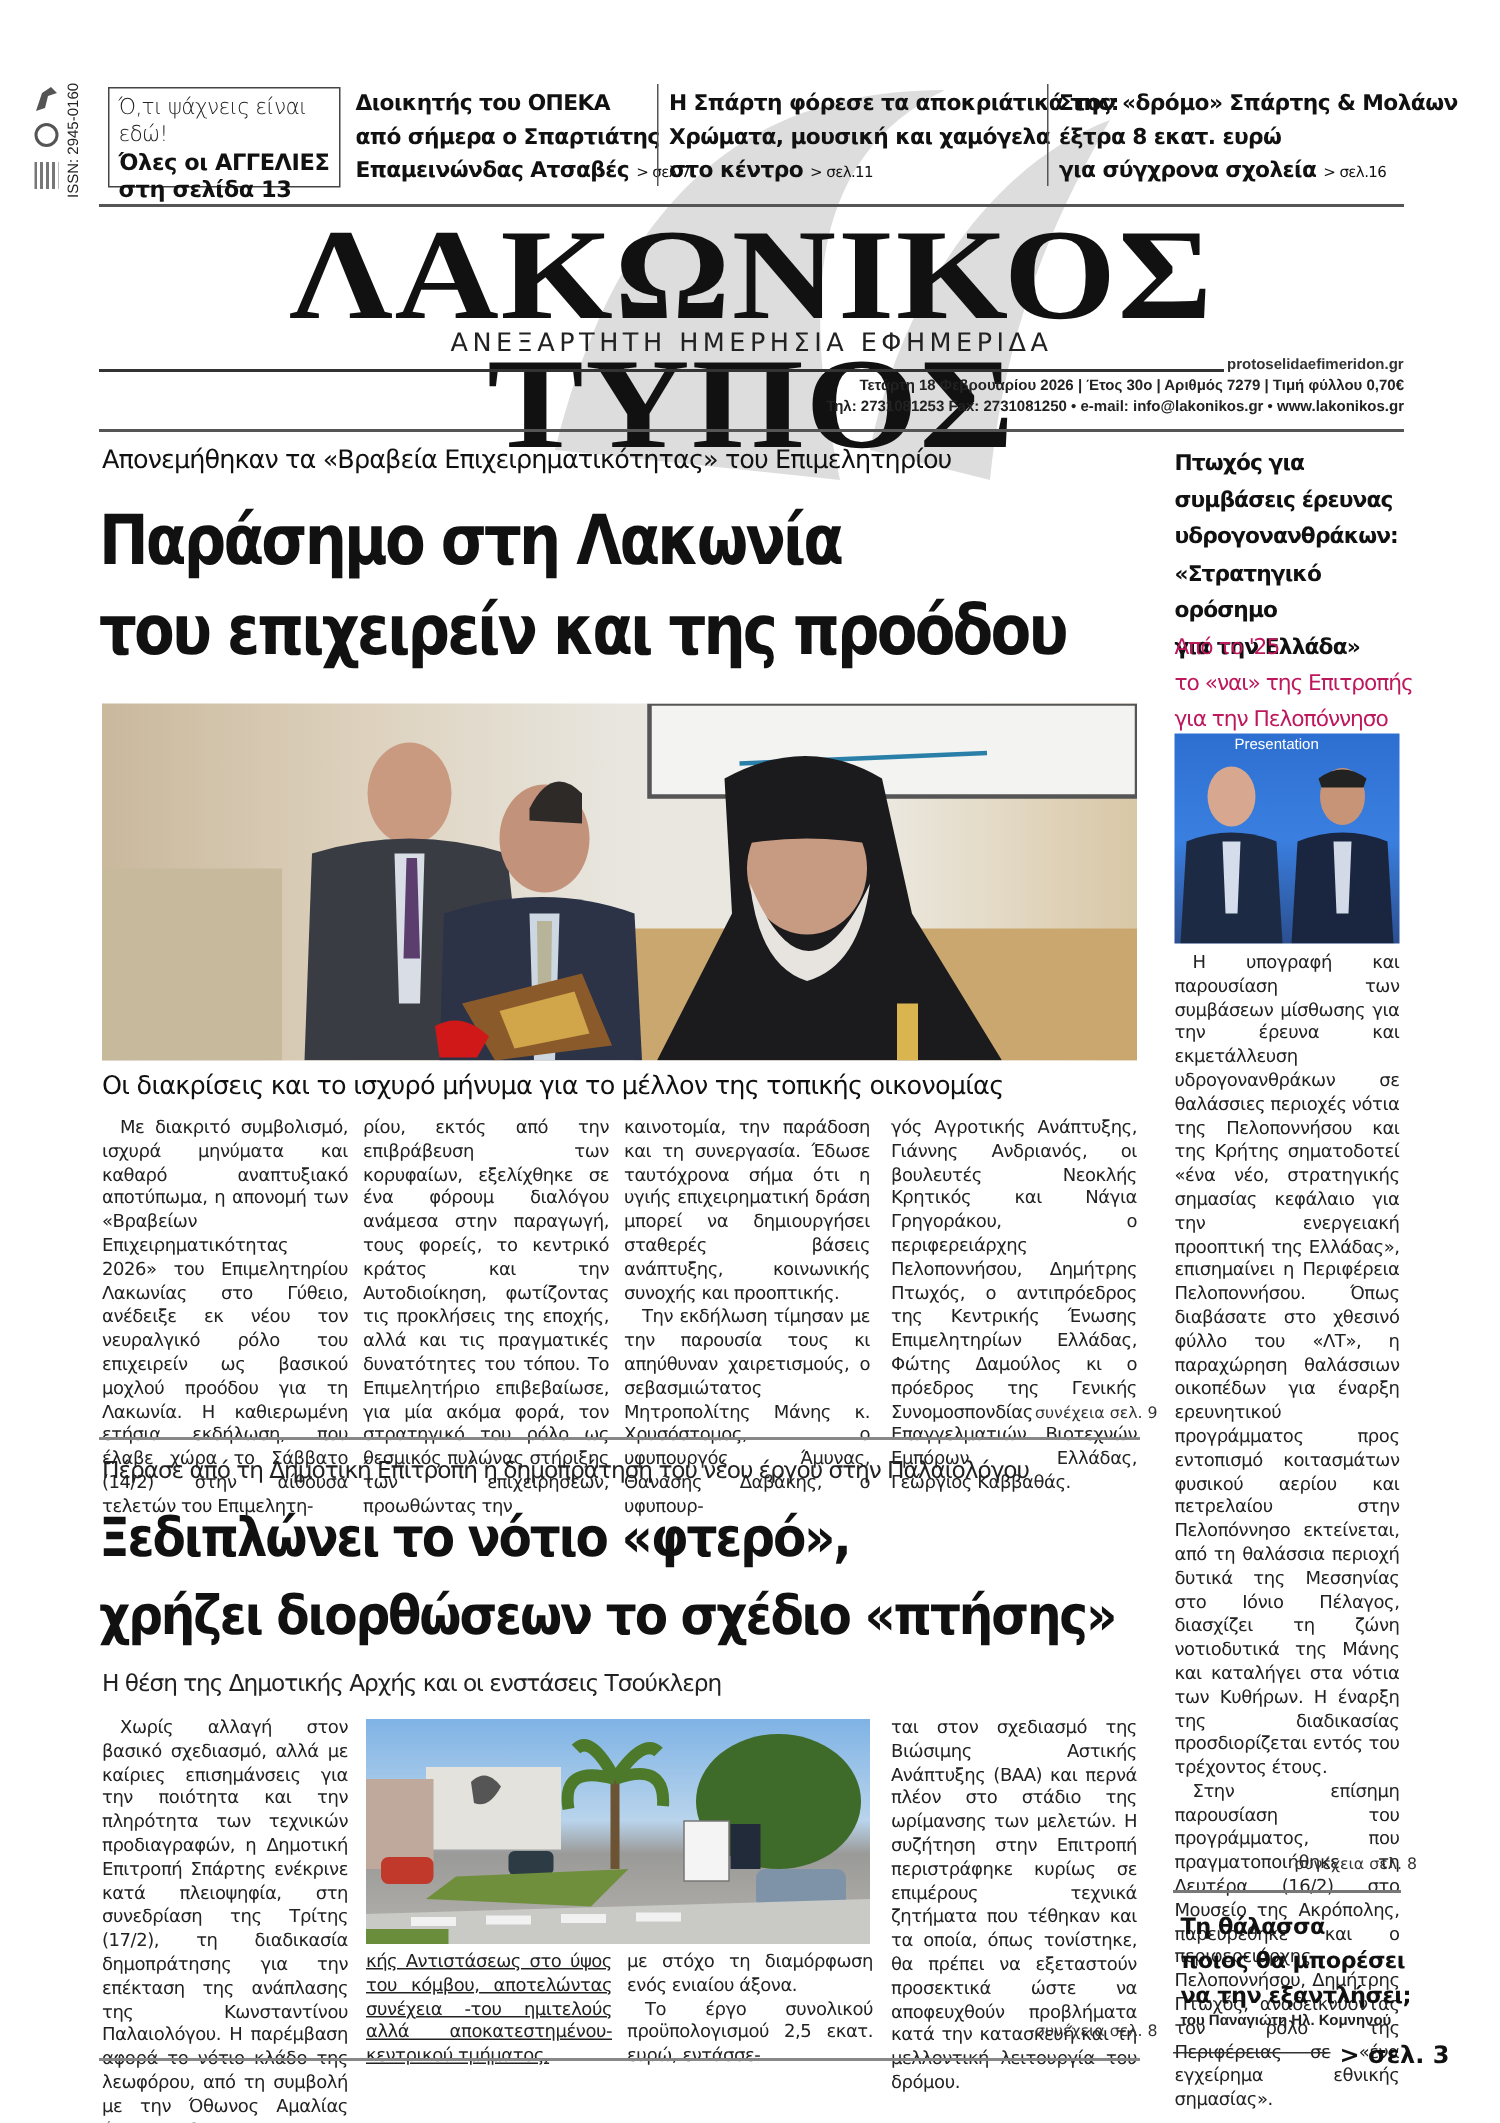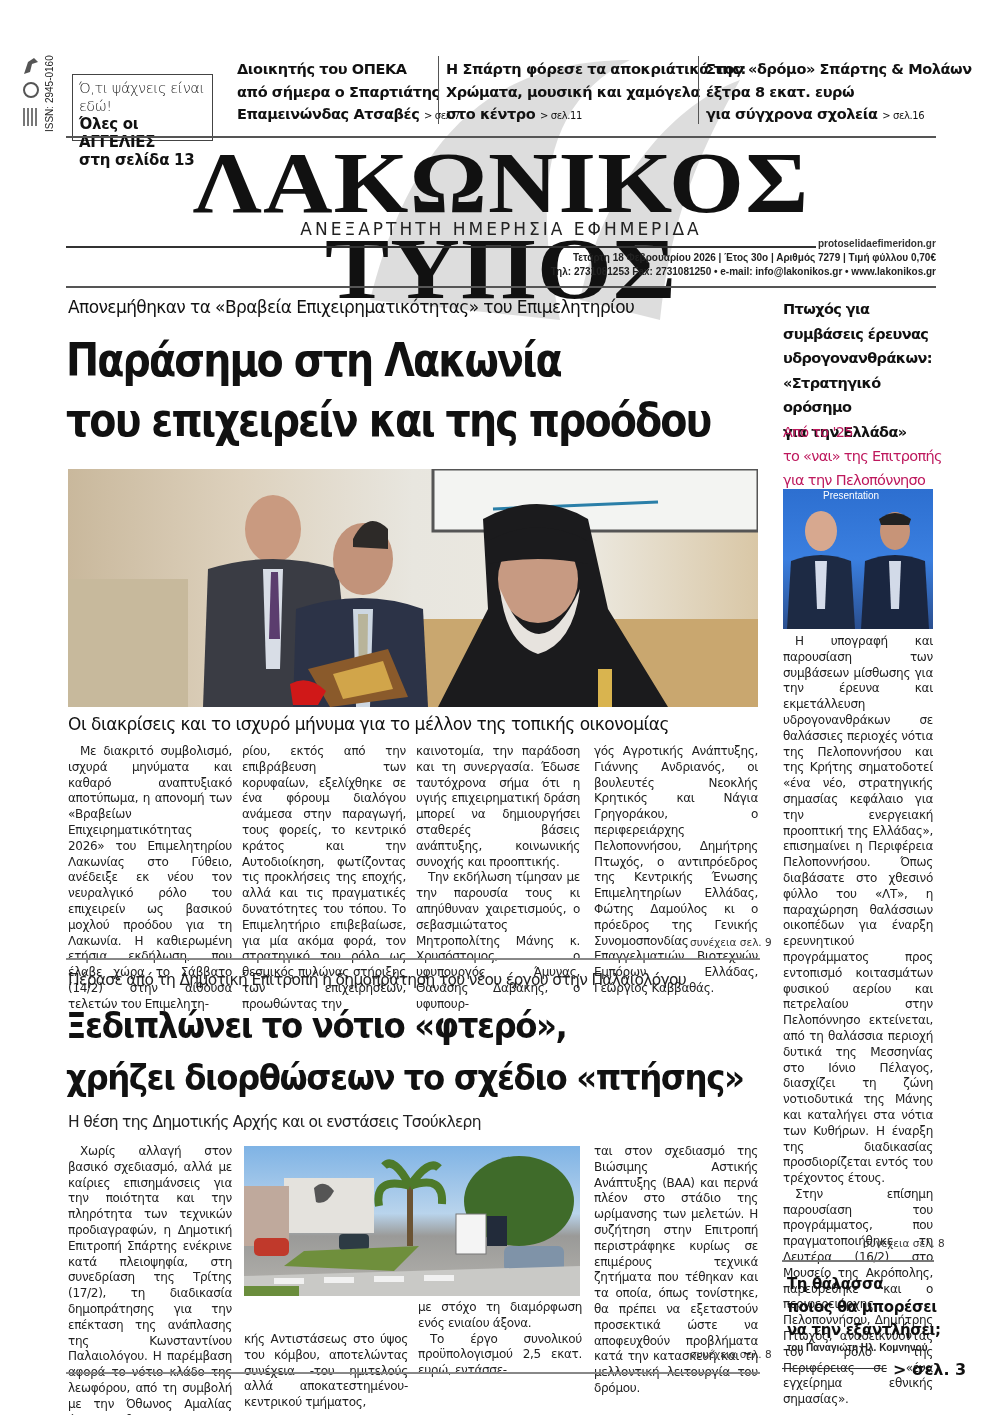--- a/index.html
+++ b/index.html
@@ -8,21 +8,21 @@
 
   .watermark { position: absolute; left: 330px; top: 20px; width: 420px; height: 300px; pointer-events: none; opacity: 0.13; }
 
   
   .issn-strip { position: absolute; left: 20px; top: 52px; width: 44px; height: 80px; }
   .issn-text { position: absolute; left: 24px; top: 0; width: 14px; height: 80px; writing-mode: vertical-rl; transform: rotate(180deg); font-size: 10px; color: #222; white-space: nowrap; }
   .logo-bird { position: absolute; left: 2px; top: 4px; width: 18px; height: 20px; }
   .logo-seal { position: absolute; left: 3px; top: 30px; width: 16px; height: 16px; border: 2px solid #555; border-radius: 50%; }
   .logo-bars { position: absolute; left: 3px; top: 56px; width: 16px; height: 18px; background: repeating-linear-gradient(90deg,#777 0 2px,#fff 2px 4px); }
 
-  .promo-box { position: absolute; left: 72px; top: 58px; width: 141px; height: 67px; border: 1.5px solid #444; padding: 4px 6px; line-height: 18px; margin-top: 16px; }
+  .promo-box { position: absolute; left: 72px; top: 58px; width: 155px; height: 67px; border: 1.5px solid #444; padding: 4px 6px; line-height: 18px; }
   .promo-box .l1 { font-size: 14.5px; font-family: "DejaVu Sans", sans-serif; font-weight: 300; color: #222; letter-spacing: -0.5px; }
   .promo-box .l2 { font-size: 15px; font-weight: bold; font-family: "DejaVu Sans", sans-serif; letter-spacing: -0.3px; }
 
   .teaser { position: absolute; top: 58px; font-family: "DejaVu Sans", sans-serif; font-weight: bold; font-size: 14.5px; line-height: 22.5px; letter-spacing: -0.4px; color: #111; }
   .teaser .pg { font-weight: normal; font-size: 10px; }
   .teaser-div { position: absolute; top: 56px; width: 1px; height: 68px; background: #555; }
 
   
   .rule { position: absolute; height: 1.5px; background: #555; }
   .masthead { position: absolute; left: 66px; top: 140px; width: 870px; text-align: center; font-family: "Liberation Serif", serif; font-weight: bold; font-size: 86px; line-height: 86px; letter-spacing: 1px; transform: scaleX(1.12); transform-origin: center; color: #111; }
@@ -222,21 +222,21 @@
     <rect x="260" y="100" width="60" height="26" rx="6" fill="#7f93a8"></rect>
     <rect x="10" y="92" width="35" height="18" rx="5" fill="#c0392b"></rect>
     <rect x="95" y="88" width="30" height="16" rx="4" fill="#2d3b44"></rect>
     <path d="M60 105 L175 100 L150 125 L40 120 Z" fill="#6f8f3c"></path>
     <path d="M0 130 L336 120 L336 150 L0 150 Z" fill="#c9c9c6"></path>
     <path d="M30 135 L60 135 M80 134 L110 134 M130 133 L160 133 M180 132 L210 132" stroke="#f1f1f1" stroke-width="6"></path>
     <rect x="0" y="140" width="55" height="10" fill="#6a8d3c"></rect>
   </svg>
 </div>
 
-<div class="col" style="left:244px; top:1332px; width:164px;">
+<div class="col" style="left:244px; top:1300px; width:164px;text-decoration:underline;">
   <p style="text-indent:0">κής Αντιστάσεως στο ύψος του κόμβου, αποτελώντας συνέχεια -του ημιτελούς αλλά αποκατεστημένου- κεντρικού τμήματος,</p>
 </div>
 <div class="col" style="left:418px; top:1300px; width:164px;">
   <p style="text-indent:0">με στόχο τη διαμόρφωση ενός ενιαίου άξονα.</p>
   <p>Το έργο συνολικού προϋπολογισμού 2,5 εκατ. ευρώ, εντάσσε-</p>
 </div>
 <div class="col" style="left:594px; top:1144px; width:164px;">
   <p style="text-indent:0">ται στον σχεδιασμό της Βιώσιμης Αστικής Ανάπτυξης (ΒΑΑ) και περνά πλέον στο στάδιο της ωρίμανσης των μελετών. Η συζήτηση στην Επιτροπή περιστράφηκε κυρίως σε επιμέρους τεχνικά ζητήματα που τέθηκαν και τα οποία, όπως τονίστηκε, θα πρέπει να εξεταστούν προσεκτικά ώστε να αποφευχθούν προβλήματα κατά την κατασκευή και τη μελλοντική λειτουργία του δρόμου.</p>
 </div>
 <div class="cont" style="left:690px; top:1348px;">συνέχεια σελ. 8</div>

